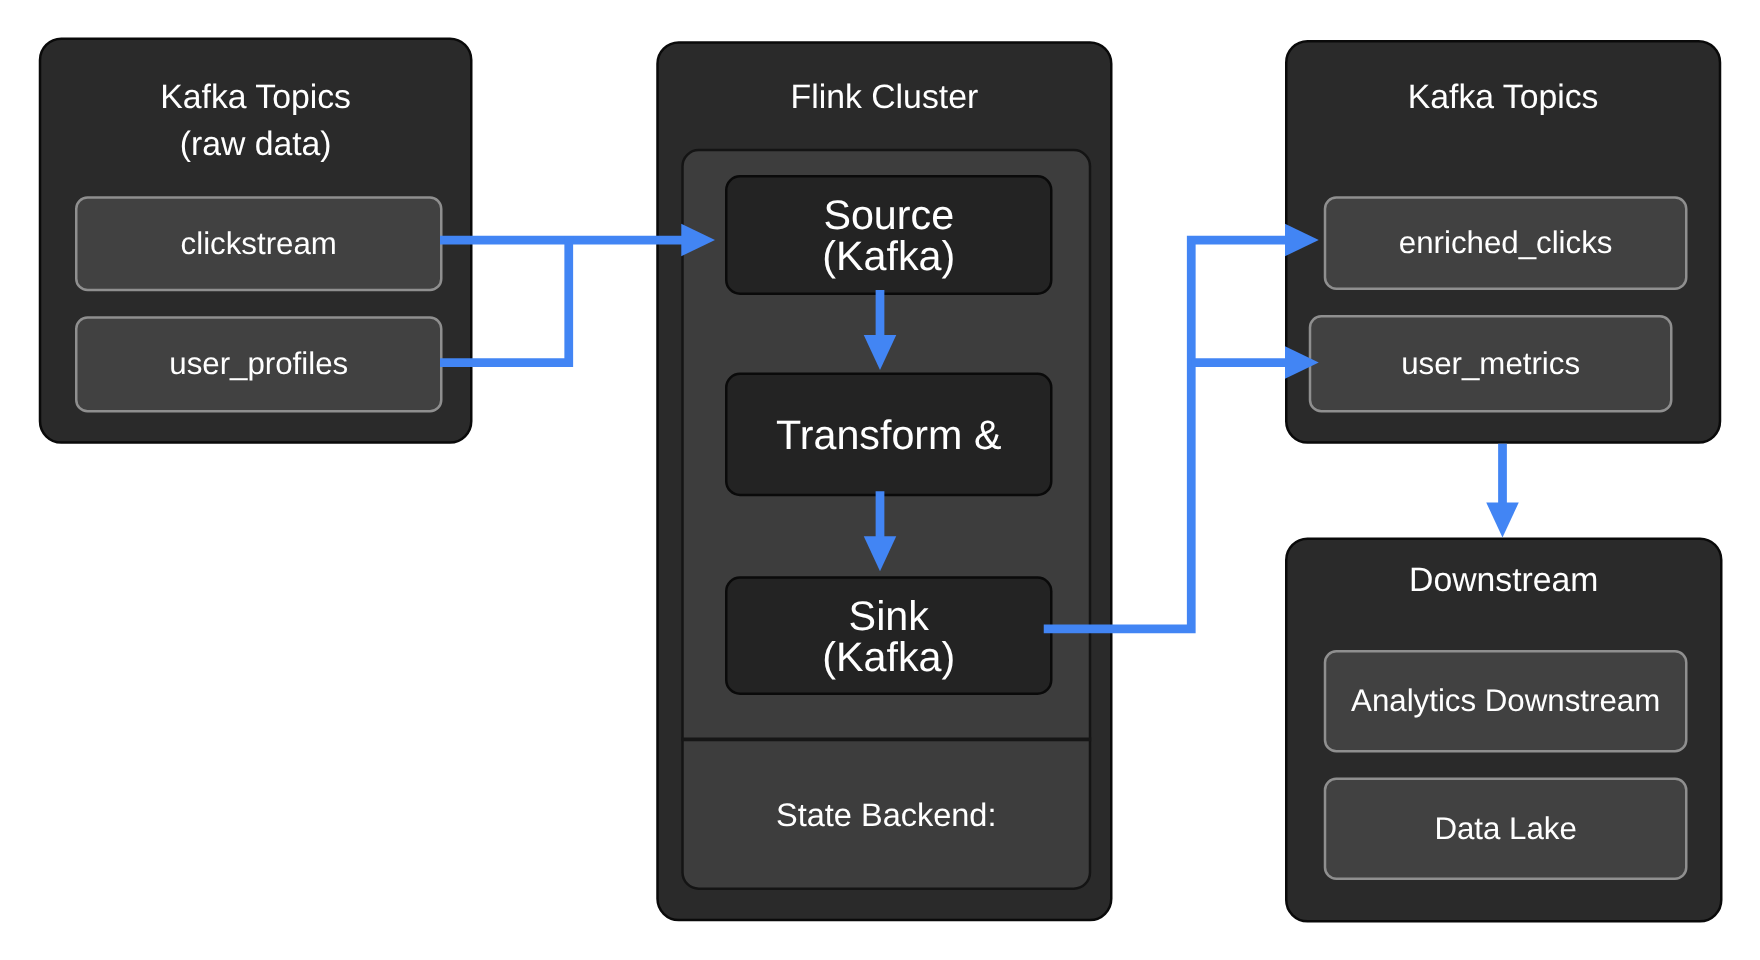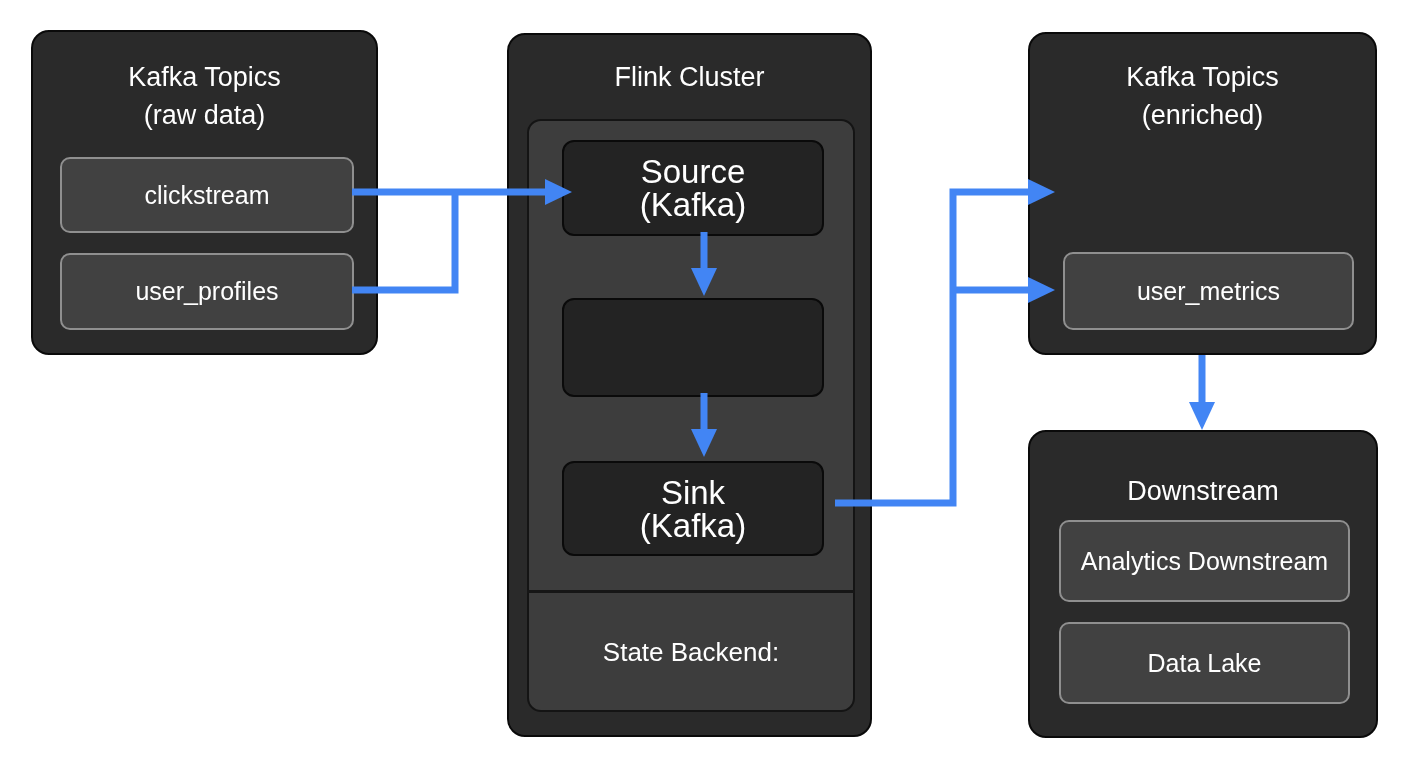--- a/index.html
+++ b/index.html
@@ -68,54 +68,57 @@
       <div>(raw data)</div>
     </div>
     <div class="item" style="left:27px;top:125px;width:294px;height:76px">
       <span>clickstream</span>
     </div>
     <div class="item" style="left:27px;top:221px;width:294px;height:77px">
       <span>user_profiles</span>
     </div>
   </section>
 
-  <section class="panel" style="left:507px;top:33px;width:365px;height:704px">
+  <section class="panel" style="left:525px;top:33px;width:365px;height:704px">
     <div class="panel-title" style="top:23px">
       <div>Flink Cluster</div>
     </div>
     <div class="inner-container" style="left:18px;top:84px;width:328px;height:593px">
       <div class="node" style="left:33px;top:19px;width:262px;height:96px">
         <div>Source</div>
         <div>(Kafka)</div>
       </div>
       <div class="node" style="left:33px;top:177px;width:262px;height:99px">
+        <div>Transform &amp;</div>
       </div>
       <div class="node" style="left:33px;top:340px;width:262px;height:95px">
         <div>Sink</div>
         <div>(Kafka)</div>
       </div>
       <div class="divider" style="top:469px"></div>
       <div class="state-backend" style="top:471px;height:120px">
         <div>State Backend:</div>
       </div>
     </div>
   </section>
 
   <section class="panel" style="left:1028px;top:32px;width:349px;height:323px">
     <div class="panel-title" style="top:24px">
       <div>Kafka Topics</div>
-      <div>(enriched)</div>
     </div>
-    <div class="item" style="left:33px;top:218px;width:291px;height:78px">
+    <div class="item" style="left:29px;top:123px;width:291px;height:75px">
+      <span>enriched_clicks</span>
+    </div>
+    <div class="item" style="left:17px;top:218px;width:291px;height:78px">
       <span>user_metrics</span>
     </div>
   </section>
 
   <section class="panel" style="left:1028px;top:430px;width:350px;height:308px">
-    <div class="panel-title" style="top:40px">
+    <div class="panel-title" style="top:13px">
       <div>Downstream</div>
     </div>
     <div class="item" style="left:29px;top:88px;width:291px;height:82px">
       <span>Analytics Downstream</span>
     </div>
     <div class="item" style="left:29px;top:190px;width:291px;height:82px">
       <span>Data Lake</span>
     </div>
   </section>
 

